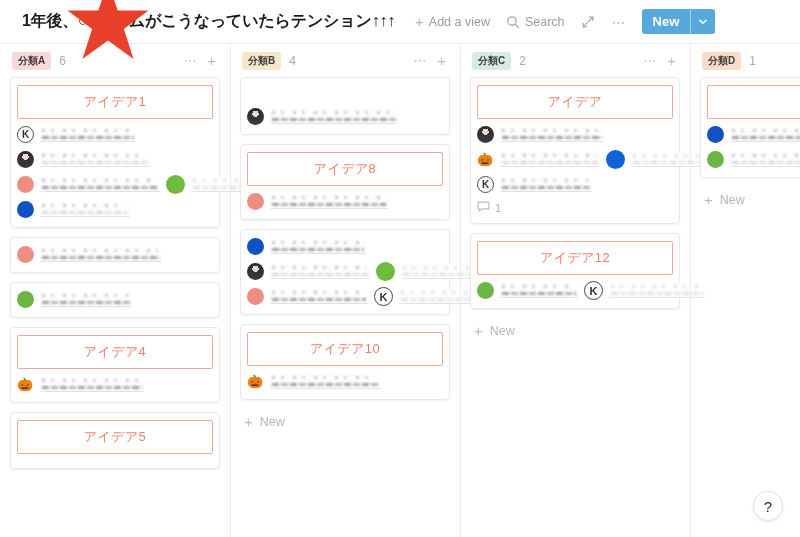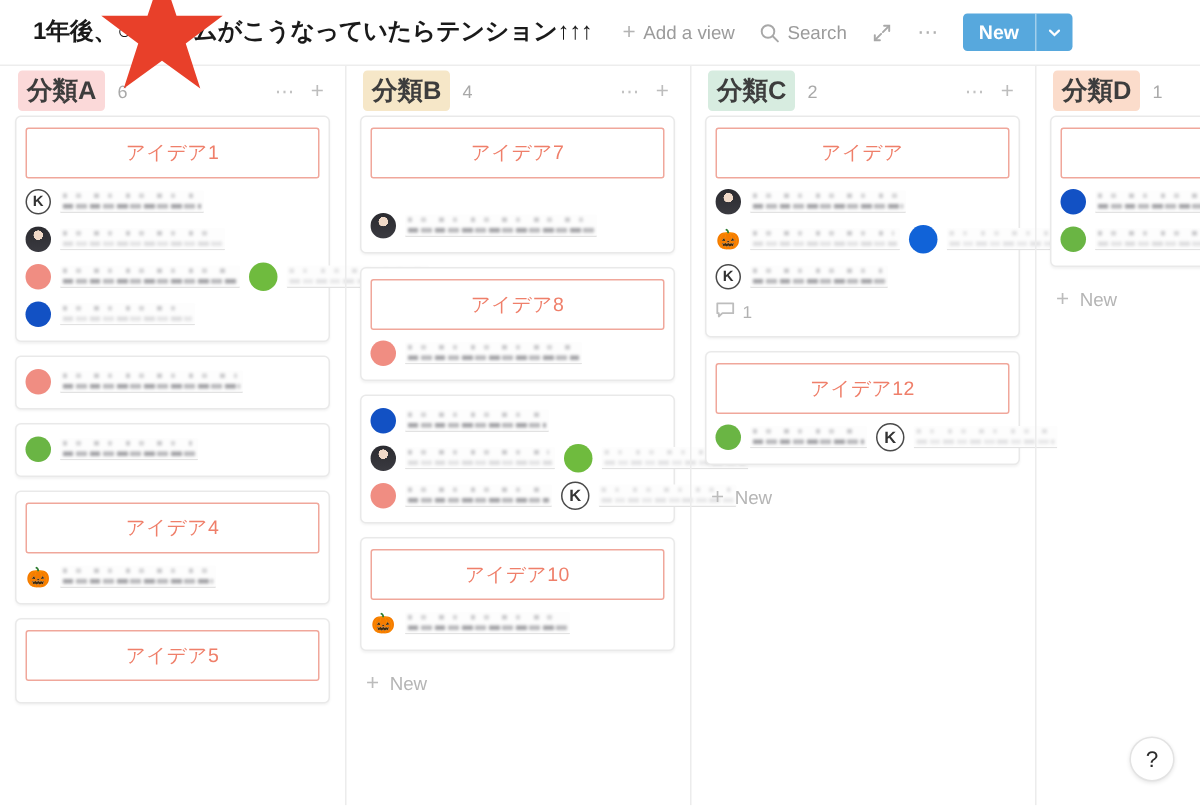--- a/index.html
+++ b/index.html
@@ -75,21 +75,21 @@
   }
   .col + .col::before {
     content: ""; position: absolute; left: 0; top: 0; bottom: 0;
     width: 1px; background: #ececec;
   }
   .col-head {
     display: flex; align-items: center;
     height: 33px; padding: 0 2px;
   }
   .tag {
-    font-size: 17px; font-weight: 700; color: #3d3d3d;
+    font-size: 10px; font-weight: 700; color: #3d3d3d;
     padding: 2px 6px; border-radius: 3px; white-space: nowrap;
   }
   .cnt { font-size: 12px; color: #a9a9a9; margin-left: 8px; }
   .head-sp { flex: 1 1 auto; }
   .hdots { font-size: 13px; color: #c2c2c2; letter-spacing: 1px; cursor: pointer; padding: 0 2px; }
   .hplus { font-size: 15px; color: #bdbdbd; cursor: pointer; padding: 0 2px 0 8px; font-weight: 300; }
 
   .col-body { position: relative; }
 
   
@@ -321,21 +321,20 @@
       <div class="col">
         <div class="col-head">
           <span class="tag" style="background: rgb(246, 231, 200);">分類B</span>
           <span class="cnt">4</span>
           <span class="head-sp"></span>
           <span class="hdots">⋯</span>
           <span class="hplus">+</span>
         </div>
         <div class="col-body">
           <div class="card spacer-top">
-            <div class="card-title">アイデア7</div>
             <div class="rows">
               <div class="row bleed">
                 <span class="av av-photo"></span>
                 <span class="blur" style="width: 128px;"></span>
               </div>
             </div>
           </div>
           <div class="card">
             <div class="card-title hl">アイデア8</div>
             <div class="rows">

